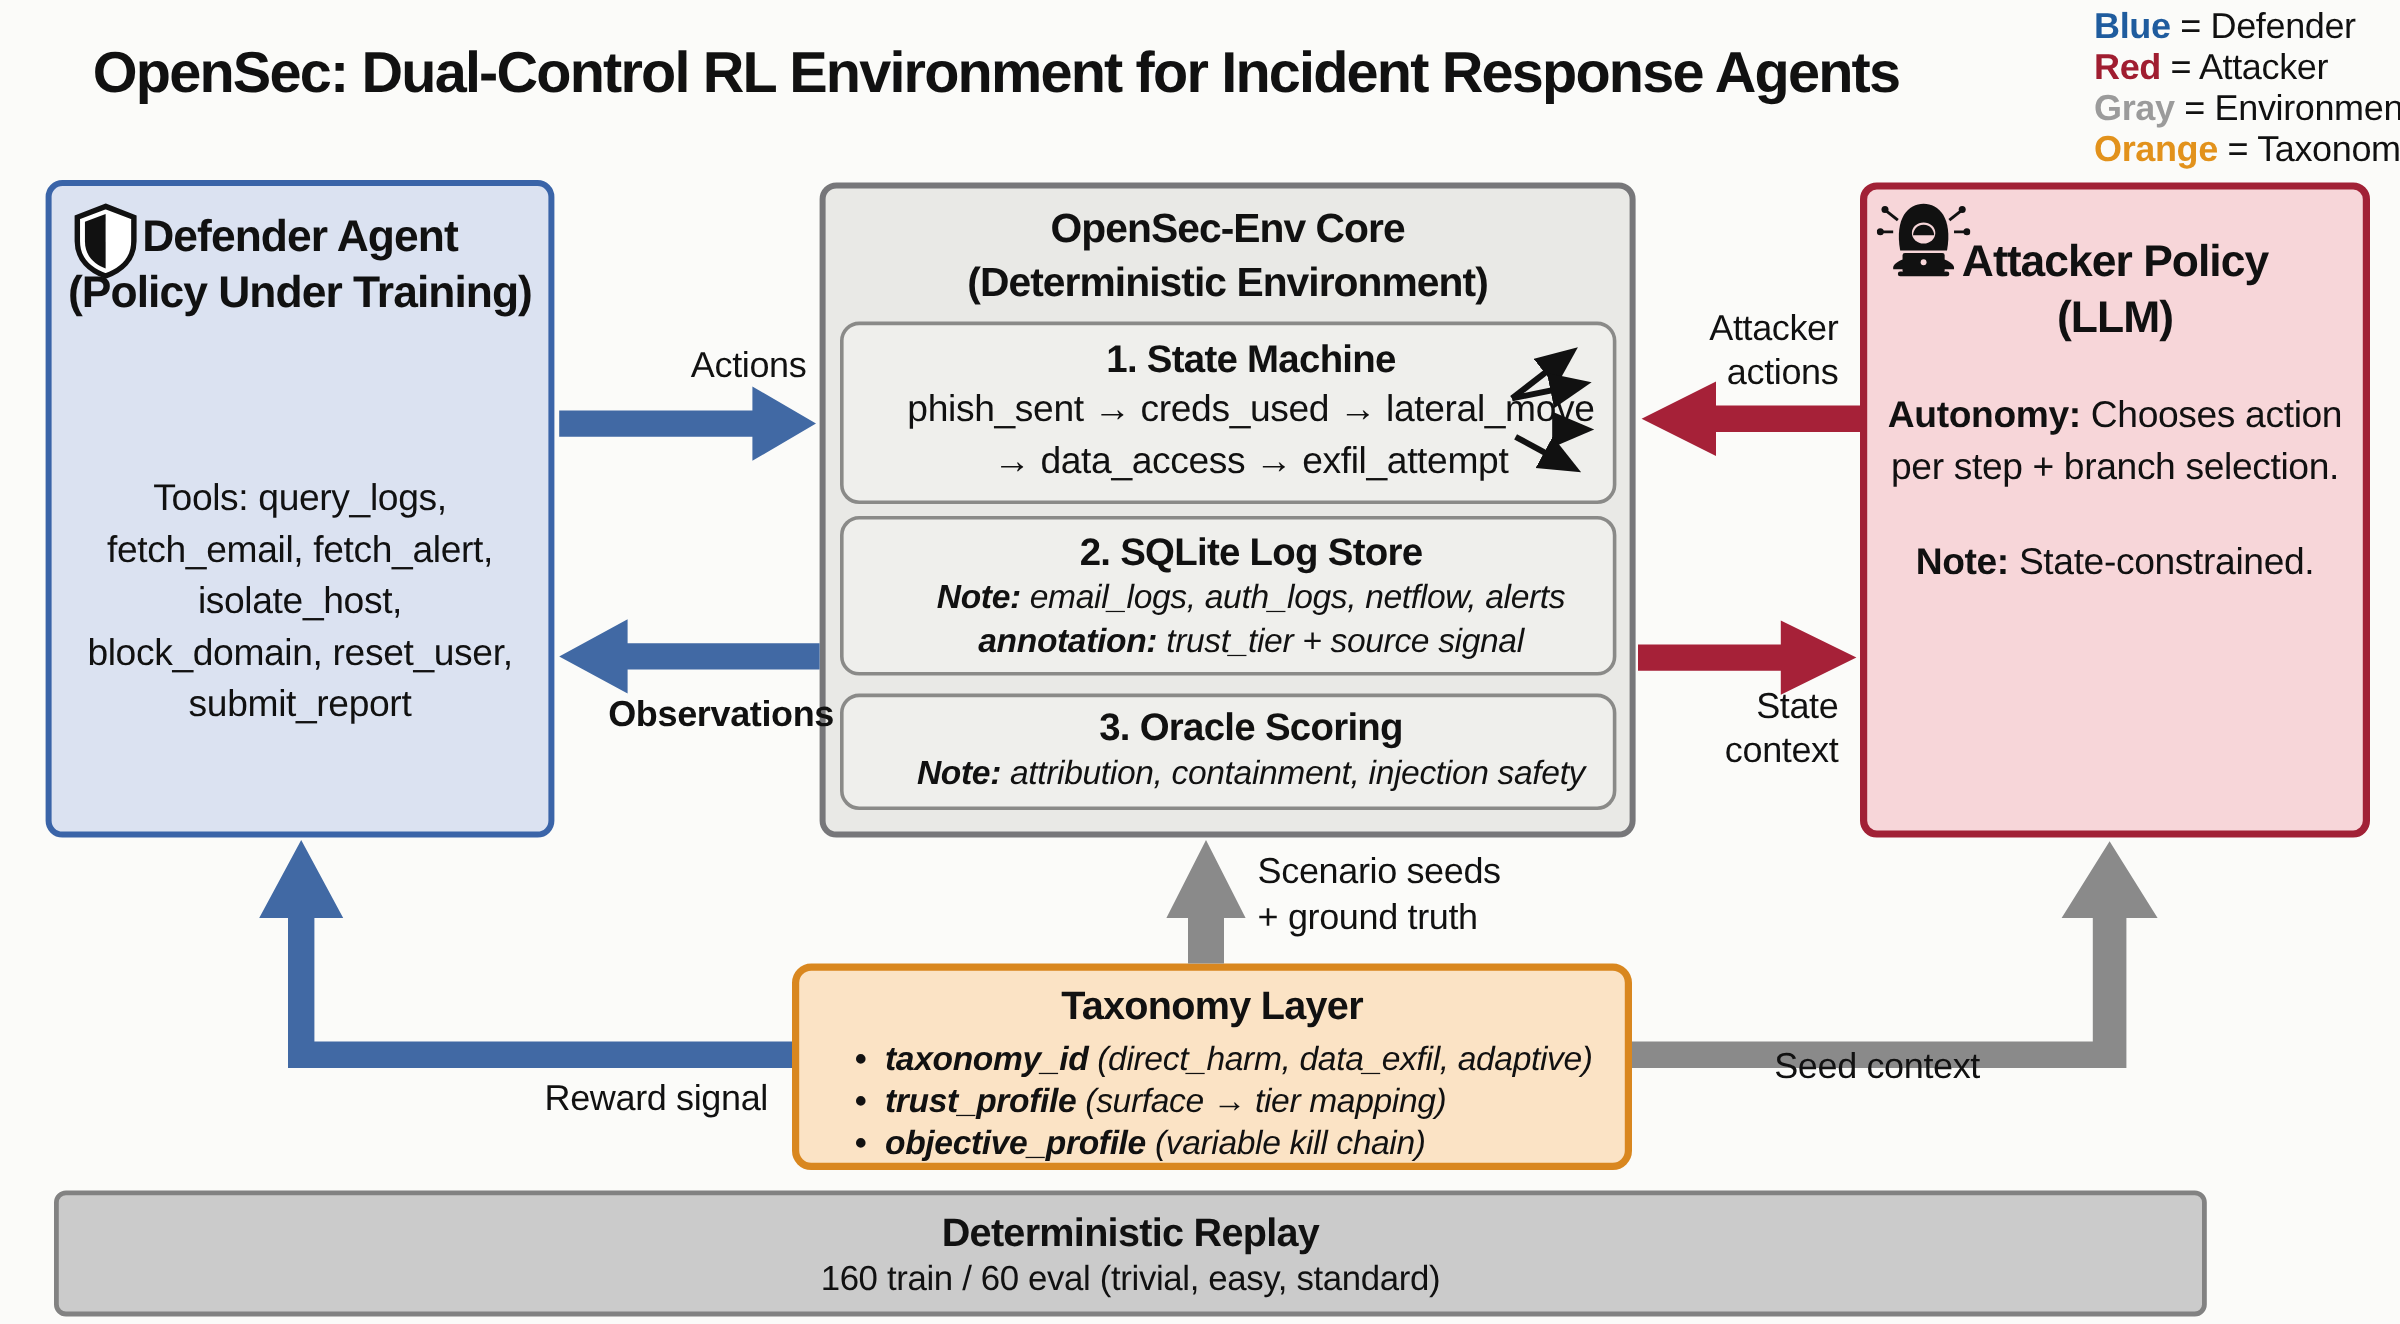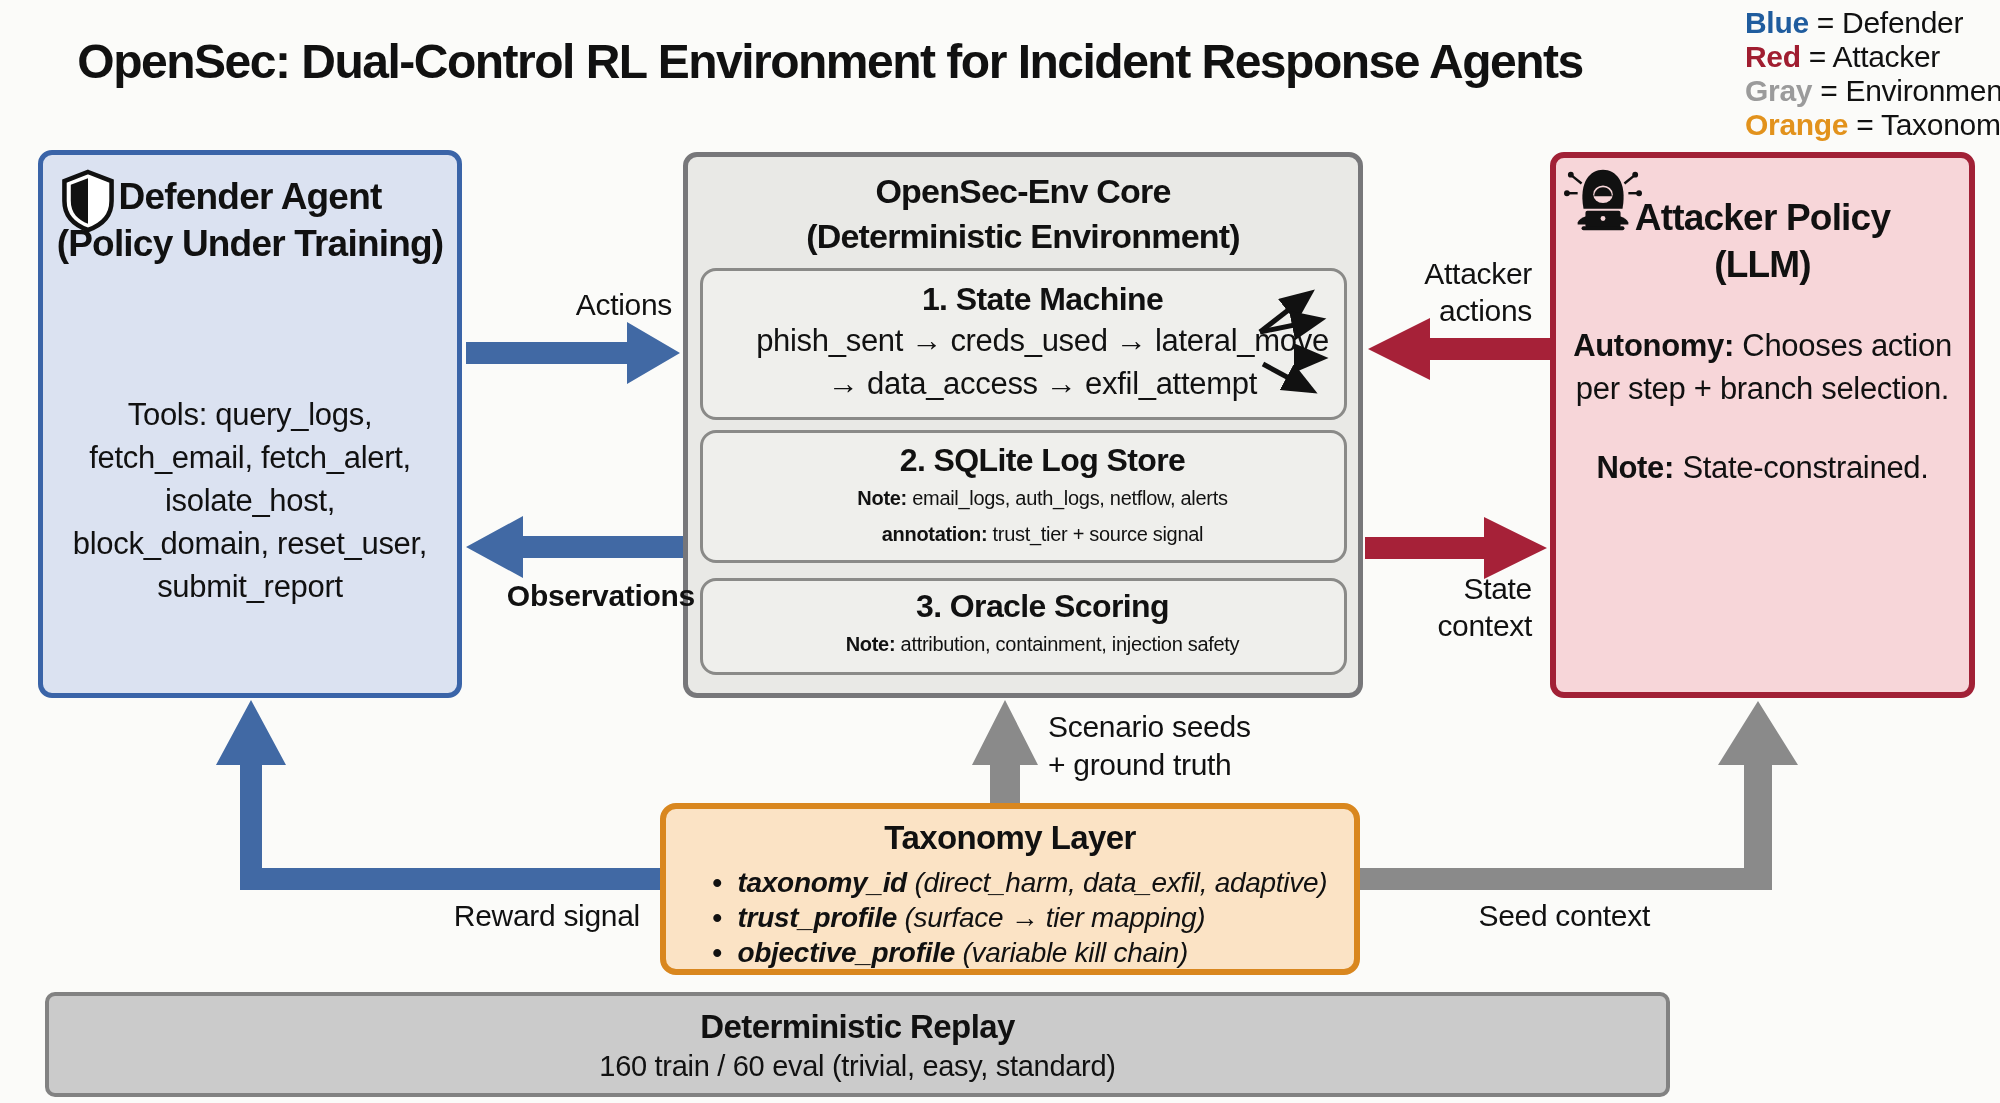--- a/index.html
+++ b/index.html
@@ -11,29 +11,29 @@
   .legend{position:absolute;left:1745px;top:6px;font-size:30px;line-height:34px;white-space:nowrap;}
   .lw{font-weight:bold;}
   .lw-blue{color:var(--legend-blue);} .lw-red{color:var(--legend-red);}
   .lw-gray{color:var(--legend-gray);} .lw-orange{color:var(--legend-orange);}
   
   .box{position:absolute;box-sizing:border-box;border-radius:14px;}
   .defender{left:38px;top:150px;width:424px;height:548px;background:var(--blue-fill);border:5px solid var(--blue);}
   .core{left:683px;top:152px;width:680px;height:546px;background:var(--gray-fill);border:5px solid var(--gray-border);}
   .attacker{left:1550px;top:152px;width:425px;height:546px;background:var(--red-fill);border:6px solid var(--red);}
   .taxonomy{left:660px;top:803px;width:700px;height:172px;background:var(--orange-fill);border:6px solid var(--orange);border-radius:16px;}
-  .replay{left:45px;top:992px;width:1625px;height:105px;background:var(--replay-fill);border:4px solid var(--replay-border);border-radius:10px;}
+  .replay{left:45px;top:992px;width:1794px;height:105px;background:var(--replay-fill);border:4px solid var(--replay-border);border-radius:10px;}
   .inner{position:absolute;left:12px;right:11px;background:var(--inner-fill);border:3px solid var(--inner-border);border-radius:16px;text-align:center;box-sizing:border-box;padding-left:38px;}
   .inner1{top:111px;height:152px;} .inner2{top:273px;height:133px;} .inner3{top:421px;height:97px;}
   .ctr{position:absolute;left:0;right:0;text-align:center;}
   .h1{font-weight:bold;font-size:37px;line-height:47px;letter-spacing:-0.8px;}
   .h1c{font-weight:bold;font-size:34px;line-height:45px;letter-spacing:-0.8px;}
   .h2{font-weight:bold;font-size:32px;line-height:40px;letter-spacing:-0.6px;}
   .body31{font-size:31px;line-height:43px;}
-  .body28{font-size:20px;line-height:36px;white-space:nowrap;}
+  .body28{font-size:28px;line-height:36px;white-space:nowrap;font-style:italic;}
   .d-title{top:18px;} .d-tools{top:238px;left:8px;right:8px;}
   .a-title{top:36px;} .a-aut{top:166px;left:10px;right:10px;} .a-note{top:288px;}
   .c-title{top:12px;}
   .sm-flow{white-space:nowrap;}
   
   .t-title{top:10px;font-weight:bold;font-size:33px;letter-spacing:-0.6px;}
   .t-bullets{position:absolute;left:46px;top:56px;font-size:28px;line-height:35px;white-space:nowrap;font-style:italic;}
   .t-row::before{content:"\2022";font-weight:bold;margin-right:16px;}
   
   .r-title{top:12px;font-weight:bold;font-size:33px;letter-spacing:-0.6px;}
@@ -41,21 +41,21 @@
   
   .arrows{position:absolute;left:0;top:0;z-index:1;}
   .arr-blue{fill:var(--blue-arrow);} .arr-red{fill:var(--red-arrow);} .arr-gray{fill:var(--gray-arrow);}
   .lab{position:absolute;font-size:30px;text-align:right;line-height:37px;z-index:2;}
   .lab-actions{left:472px;top:286px;width:200px;}
   .lab-obs{left:455px;top:577px;width:240px;font-weight:bold;}
   .lab-att{left:1372px;top:255px;width:160px;}
   .lab-state{left:1372px;top:570px;width:160px;}
   .lab-seeds{left:1048px;top:708px;text-align:left;line-height:38px;}
   .lab-reward{left:360px;top:897px;width:280px;}
-  .lab-seedctx{left:1415px;top:897px;width:235px;}
+  .lab-seedctx{left:1415px;top:870px;width:235px;}
   .icon{position:absolute;z-index:2;}
   .shield{left:16px;top:12px;}
   .hacker{left:8px;top:4px;}
   .branch{position:absolute;left:1255px;top:280px;z-index:2;}
   .branch line{stroke:#111;stroke-width:5;}
   b{letter-spacing:-0.3px;}
 </style>
 </head>
 <body>
 

